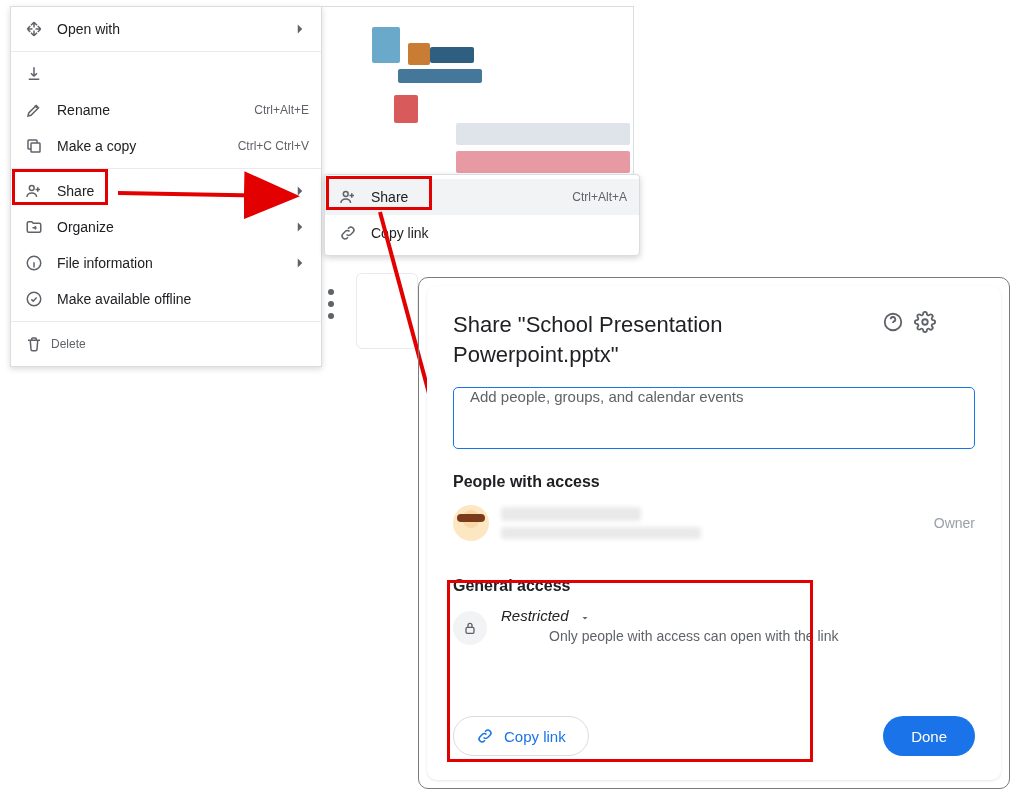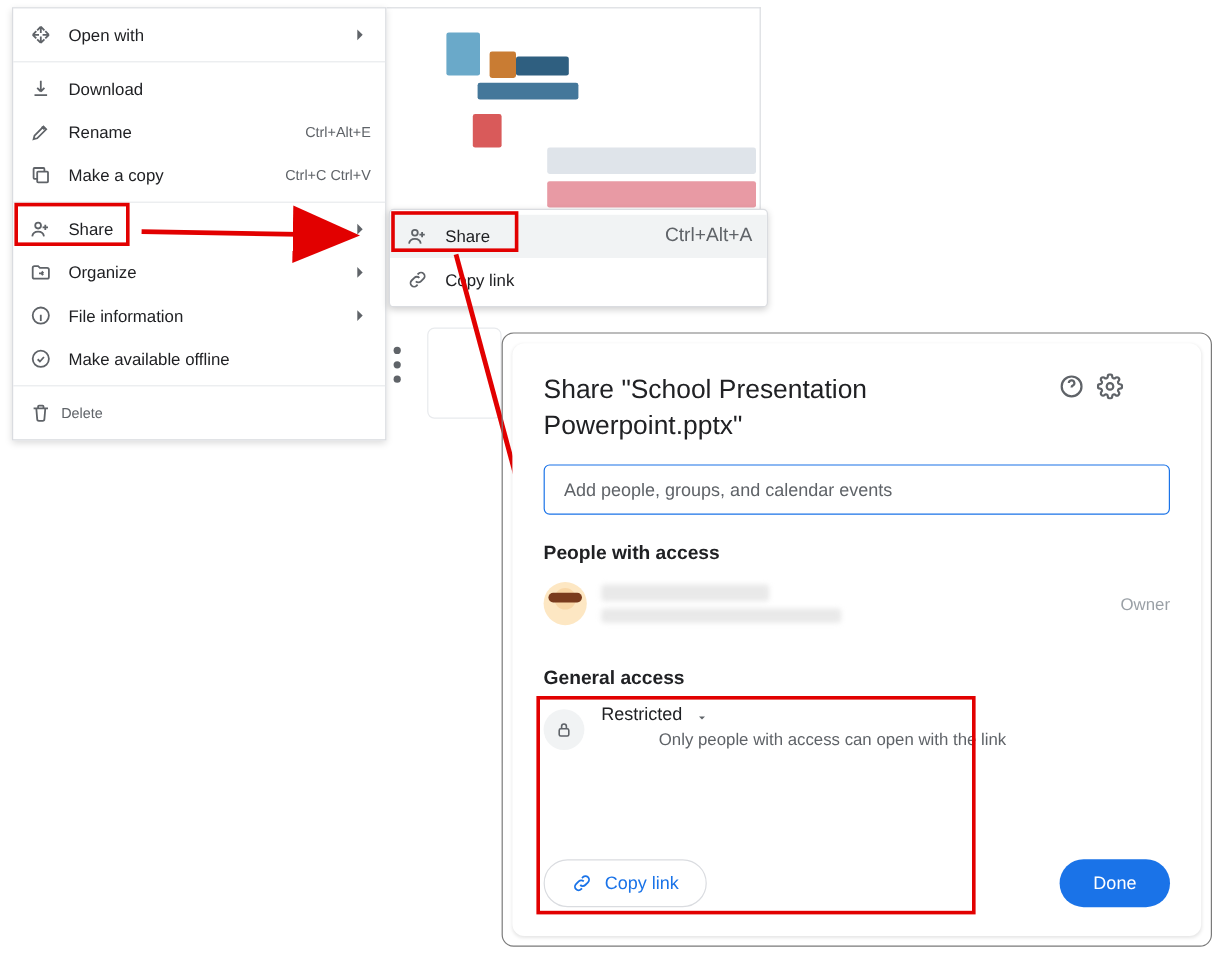--- a/index.html
+++ b/index.html
@@ -27,21 +27,21 @@
   }
 
   
   .submenu {
     position: absolute; left: 324px; top: 174px; width: 316px;
     background:#fff; border:1px solid #dadce0; border-radius:4px;
     box-shadow:0 2px 6px rgba(0,0,0,.18); padding:4px 0;
   }
   .submenu .item.hover { background:#f1f3f4; }
   .submenu .item .lbl { flex:1; margin-left:14px;}
-  .submenu .item .sc  { color:#5f6368; font-size:16px;}
+  .submenu .item .sc  { color:#5f6368; font-size:12px;}
   .sub-highlight {
     position:absolute; left:326px; top:176px; width:106px; height:34px;
     border:3px solid #e20000; pointer-events:none;
   }
 
   
   .bg-thumb {
     position:absolute; left:322px; top:6px; width:312px;
     border-top:1px solid #dadce0; border-right:1px solid #dadce0;
     height:170px;
@@ -64,22 +64,22 @@
   .dlg-head { display:flex; align-items:flex-start; }
   .dlg-title {
     font-size:22px; color:#202124; line-height:1.35; flex:1;
     max-width: 420px;
   }
   .dlg-head .hicon {
     width:24px; height:24px; display:flex; align-items:center; justify-content:center;
     margin-left:8px; cursor:pointer; color:#5f6368;
   }
   .add-box {
-    margin-top:18px; height:42px; border:1px solid #1a73e8; border-radius:5px;
-    display:flex; align-items:center; padding:0 16px; color:#5f6368; font-size:15px;
+    margin-top:18px; height:62px; border:1px solid #1a73e8; border-radius:5px;
+    display:flex; align-items:flex-start; padding:0 16px; color:#5f6368; font-size:15px;
   }
   .section-h { font-size:16px; color:#202124; margin-top:24px; font-weight:700;}
   .person {
     display:flex; align-items:center; margin-top:14px;
   }
   .avatar {
     width:36px; height:36px; border-radius:50%; background:#fde7c3;
     position:relative; overflow:hidden; flex:none;
   }
   .avatar::before{ content:""; position:absolute; left:9px; top:5px; width:18px;height:18px;border-radius:50%;background:#f9d7a7;}
@@ -93,21 +93,21 @@
   .ga-box {
     position:absolute; left:20px; top:294px; width:366px; height:182px;
     border:3px solid #e20000; pointer-events:none;
   }
   .ga-inner { margin-top:28px; display:flex; align-items:flex-start;}
   .lock-circ {
     width:34px; height:34px; border-radius:50%; background:#f1f3f4;
     display:flex; align-items:center; justify-content:center; margin-top:4px;
   }
   .ga-text { margin-left:14px;}
-  .restricted { font-size:15px; color:#202124; font-weight:500; display:flex; align-items:flex-end; cursor:pointer;}
+  .restricted { font-size:15px; color:#202124; font-weight:500; display:flex; align-items:flex-end; cursor:pointer;font-style:italic;}
   .restricted .tri { margin-left:10px; }
   .ga-sub { font-size:14px; color:#5f6368; margin-top:4px;margin-left:48px;}
 
   .dlg-foot { position:absolute; left:26px; right:26px; bottom:24px; display:flex; align-items:center;}
   .copy-btn {
     display:flex; align-items:center; height:40px; padding:0 22px;
     border:1px solid #dadce0; border-radius:20px; color:#1a73e8; font-size:15px;
     font-weight:500; cursor:pointer;
   }
   .copy-btn svg { color:#1a73e8; margin-right:10px;}
@@ -149,21 +149,20 @@
     <span class="lbl">Open with</span>
     <svg class="icon chev" viewBox="0 0 24 24" fill="currentColor">
         <path d="M9 6l6 6-6 6z"></path>
       </svg>
   </div>
   <div class="sep"></div>
   <div class="item">
     <svg class="icon" viewBox="0 0 24 24" fill="none" stroke="currentColor" stroke-width="2">
         <path d="M12 3v12m0 0l-4-4m4 4l4-4M5 19h14"></path>
       </svg>
-    <span class="lbl">Download</span>
   </div>
   <div class="item">
     <svg class="icon" viewBox="0 0 24 24" fill="none" stroke="currentColor" stroke-width="2">
         <path d="M4 20l4-1 10-10-3-3L5 16l-1 4zM13 6l3 3"></path>
       </svg>
     <span class="lbl">Rename</span>
     <span class="sc">Ctrl+Alt+E</span>
   </div>
   <div class="item">
     <svg class="icon" viewBox="0 0 24 24" fill="none" stroke="currentColor" stroke-width="2">

